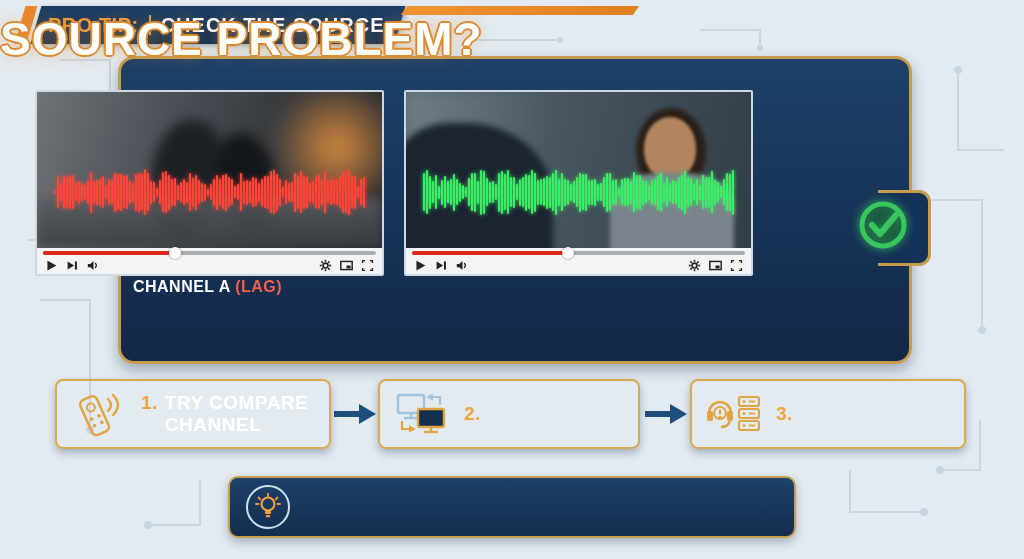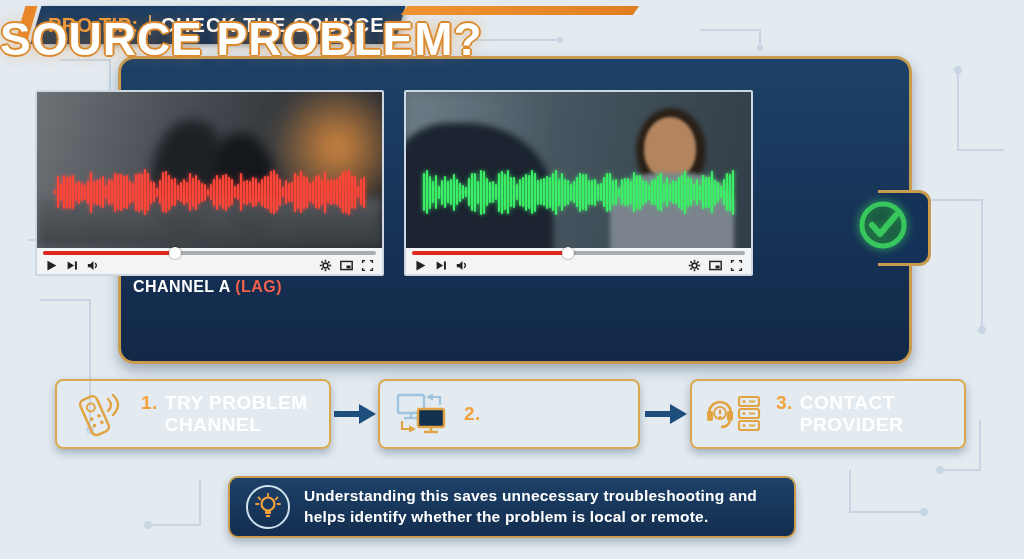--- a/index.html
+++ b/index.html
@@ -483,21 +483,21 @@
             <circle cx="29" cy="31" r="1.8" fill="#e2a343"></circle>
           <circle cx="21" cy="38" r="1.8" fill="#e2a343"></circle>
             <circle cx="29" cy="38" r="1.8" fill="#e2a343"></circle>
         </g>
         <path d="M38 12 q6 6 0 12" fill="none" stroke="#e2a343" stroke-width="2.4" stroke-linecap="round"></path>
         <path d="M43 8 q10 10 0 20" fill="none" stroke="#e2a343" stroke-width="2.4" stroke-linecap="round"></path>
       </svg>
     </span>
     <span class="step-text">
       <span class="num">1.</span>
-      <span class="lines"><span>TRY PROBLEM</span><br><span>CHANNEL</span></span>
+      <span class="lines"><span>TRY COMPARE</span><br><span>CHANNEL</span></span>
     </span>
   </div>
 
   <svg class="flow-arrow a1" viewBox="0 0 42 22">
     <rect x="0" y="8" width="26" height="6" fill="#1d4e7c"></rect>
       <polygon points="25,1 42,11 25,21" fill="#1d4e7c"></polygon>
   </svg>
 
   <div class="step-box s2">
     <span class="step-icon">
@@ -546,38 +546,33 @@
         </g>
         <g stroke="#e2a343" stroke-width="1.8">
           <line x1="46" y1="14.5" x2="52" y2="14.5"></line>
             <line x1="46" y1="26.5" x2="52" y2="26.5"></line>
             <line x1="46" y1="38.5" x2="52" y2="38.5"></line>
         </g>
       </svg>
     </span>
     <span class="step-text">
       <span class="num">3.</span>
-      <span class="lines"><span>CONTACT</span><br><span>PROVIDER</span></span>
     </span>
   </div>
 
   <div class="note">
     <span class="note-bulb">
       <svg width="26" height="28" viewBox="0 0 26 28">
         <circle cx="13" cy="11" r="6.5" fill="none" stroke="#f2a13c" stroke-width="2.2"></circle>
         <rect x="10" y="18" width="6" height="3" rx="1" fill="#f2a13c"></rect>
         <rect x="10.8" y="22" width="4.4" height="2.2" rx="1" fill="#f2a13c"></rect>
         <g stroke="#f2a13c" stroke-width="1.8" stroke-linecap="round">
           <line x1="13" y1="0.8" x2="13" y2="3.2"></line>
             <line x1="3.5" y1="4.5" x2="5.4" y2="6.4"></line>
           <line x1="22.5" y1="4.5" x2="20.6" y2="6.4"></line>
             <line x1="1" y1="11" x2="3.5" y2="11"></line>
           <line x1="25" y1="11" x2="22.5" y2="11"></line>
         </g>
       </svg>
     </span>
-    <span class="note-text">
-      <span>Understanding this saves unnecessary troubleshooting and</span><br>
-      <span>helps identify whether the problem is local or remote.</span>
-    </span>
   </div>
 
 </div>
 
 </body></html>

